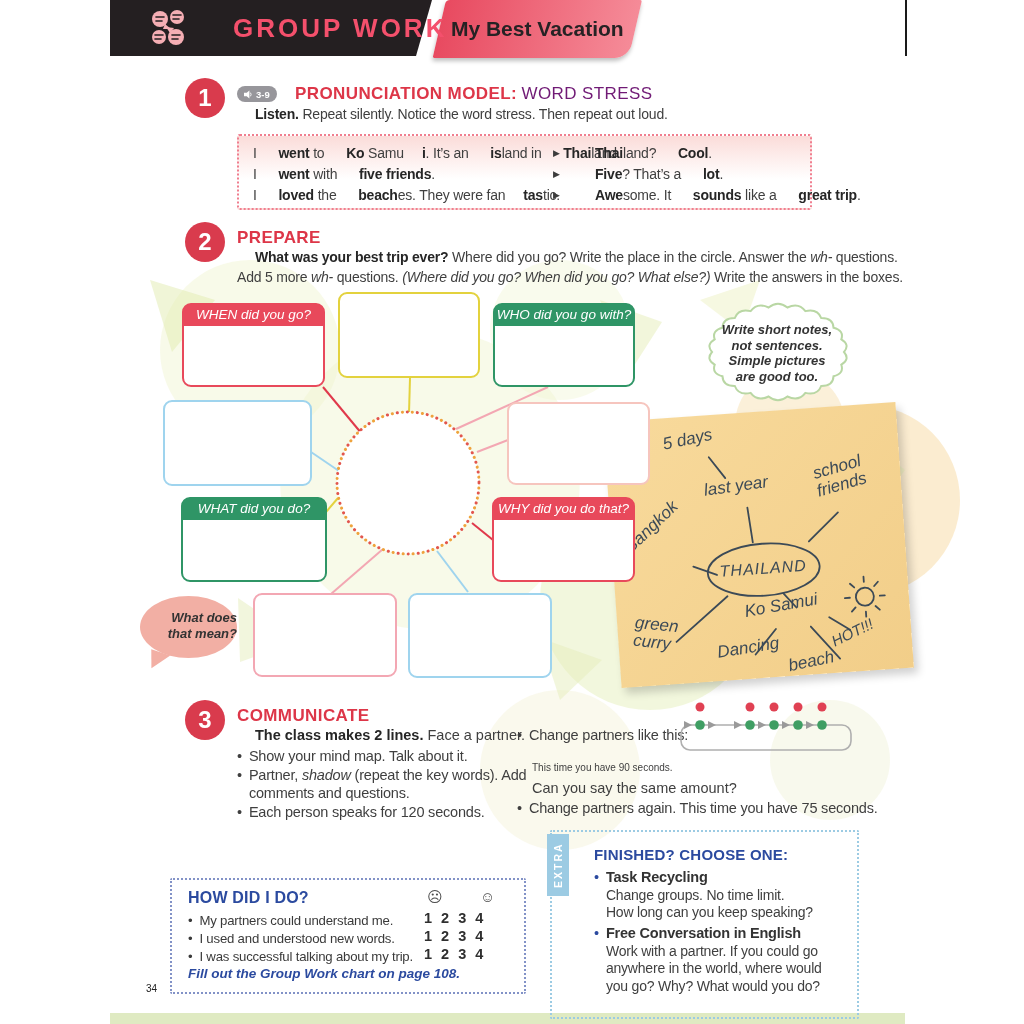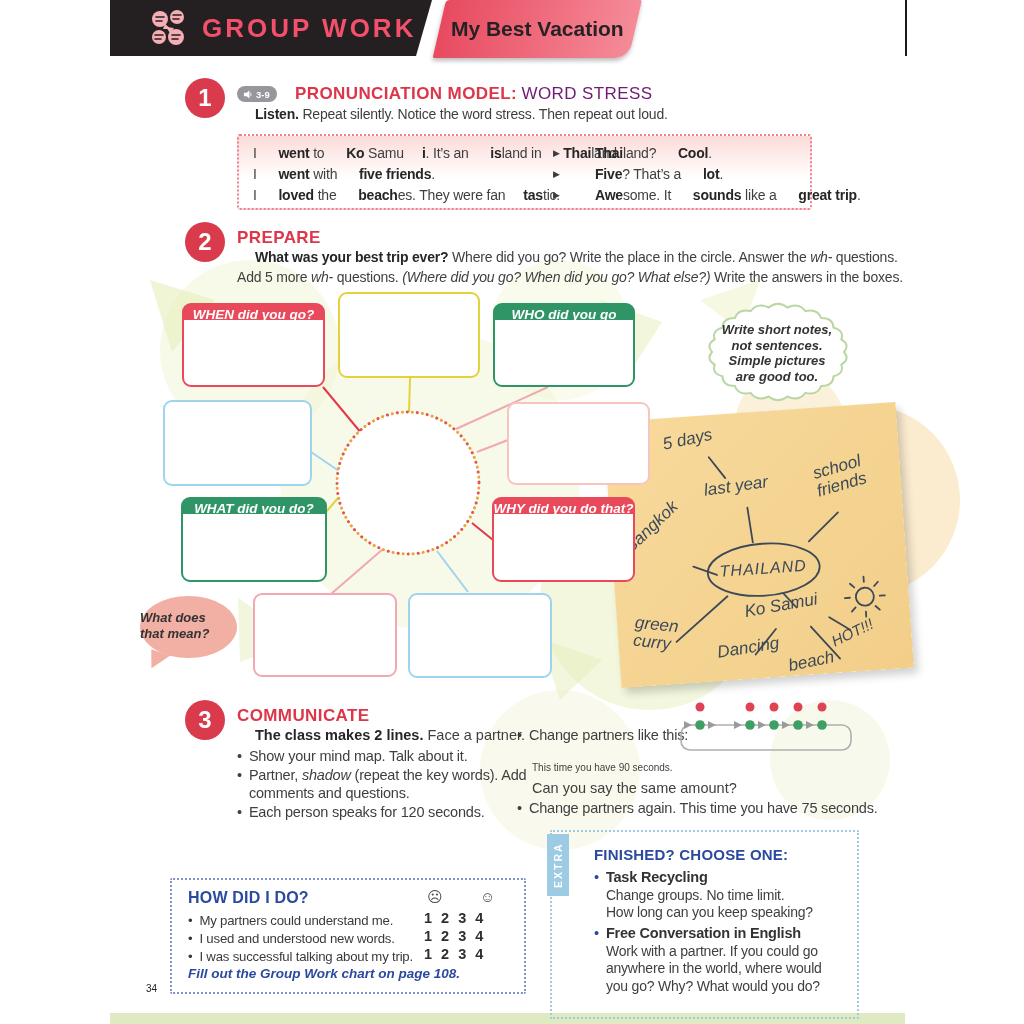--- a/index.html
+++ b/index.html
@@ -27,30 +27,30 @@
   .audio-badge{left:237px;top:86px;height:16px;background:#97969b;border-radius:9px;color:#fff;
                font-size:9.5px;font-weight:bold;display:flex;align-items:center;padding:0 7px;gap:3px;}
   
   .dlg-box{left:237px;top:134px;width:575px;height:76px;border:2px dotted #F07E8F;border-radius:3px;
            background:linear-gradient(#FBDCD9,#ffffff 60%);padding:7px 14px;box-sizing:border-box;}
   .dlg-row{display:grid;grid-template-columns:300px 24px auto;line-height:20.5px;font-size:14px;
            letter-spacing:-.2px;white-space:nowrap;}
   .dlg-arrow{color:#3c3c3c;font-size:9px;line-height:21px;}
   
   .mapbox{position:absolute;background:#fff;border-radius:9px;border:2px solid;box-sizing:border-box;z-index:3;}
-  .mapbox .hd{height:16px;margin:-1px;border-radius:8px 8px 0 0;color:#fff;text-align:center;
-              font-size:13.5px;line-height:22px;font-weight:bold;font-style:italic;}
+  .mapbox .hd{height:22px;margin:-1px;border-radius:8px 8px 0 0;color:#fff;text-align:center;
+              font-size:13.5px;line-height:22px;font-weight:normal;font-style:italic;}
   .red-box{border-color:#E8495B;} .red-box .hd{background:#E8495B;}
   .green-box{border-color:#2F9566;} .green-box .hd{background:#2F9566;}
   .plainbox{position:absolute;background:#fff;border-radius:9px;border:2px solid;box-sizing:border-box;z-index:3;}
   
   .cloud-text{left:712px;top:322px;width:130px;text-align:center;font-style:italic;font-weight:bold;
               font-size:13px;line-height:15.5px;color:#333;white-space:pre-line;z-index:5;}
   .speech{left:140px;top:596px;width:97px;height:62px;background:#F2AFA4;border-radius:50%;z-index:5;}
-  .speech .txt{width:100%;text-align:left;margin-top:14px;font-style:italic;font-weight:bold;
+  .speech .txt{width:100%;text-align:right;margin-top:14px;font-style:italic;font-weight:bold;
                font-size:13px;line-height:16px;color:#333;white-space:pre-line;}
   .speech .tail{position:absolute;left:8px;bottom:-12px;width:0;height:0;
                 border-left:6px solid transparent;border-right:14px solid transparent;
                 border-top:18px solid #F2AFA4;transform:rotate(18deg);}
   
   .note{left:612px;top:412px;width:293px;height:266px;background:linear-gradient(135deg,#F8DA9C,#F2CE89);
         transform:rotate(-4deg);box-shadow:4px 6px 9px rgba(0,0,0,.18);z-index:2;}
   .note span{position:absolute;font-style:italic;color:#3C4A57;font-size:17px;line-height:18px;white-space:nowrap;}
   .note .wrap{white-space:normal;}
   
@@ -113,21 +113,21 @@
       <line x1="8" y1="8" x2="16" y2="8"></line>
         <line x1="8" y1="12" x2="14" y2="12"></line>
       <line x1="25" y1="6" x2="33" y2="6"></line>
         <line x1="25" y1="10" x2="31" y2="10"></line>
       <line x1="7" y1="26" x2="15" y2="26"></line>
         <line x1="7" y1="30" x2="13" y2="30"></line>
       <line x1="24" y1="26" x2="32" y2="26"></line>
         <line x1="24" y1="30" x2="30" y2="30"></line>
     </g>
   </svg>
-  <div class="abs hdr-brand" style="z-index:2;">GROUP WORK</div>
+  <div class="abs hdr-brand" style="z-index:2;margin-left:31px;">GROUP WORK</div>
   <div class="abs hdr-tab">
     <span>My Best Vacation</span>
   </div>
   <div class="abs page-edge"></div>
 
   <div class="abs num" style="left:185px;top:78px;">1</div>
   <div class="abs audio-badge">
     <svg width="9" height="9" viewBox="0 0 10 10">
       <polygon points="0,3 3,3 6,0.5 6,9.5 3,7 0,7" fill="#fff"></polygon>
       <path d="M7.2 3 Q8.6 5 7.2 7" stroke="#fff" stroke-width="1" fill="none"></path>

